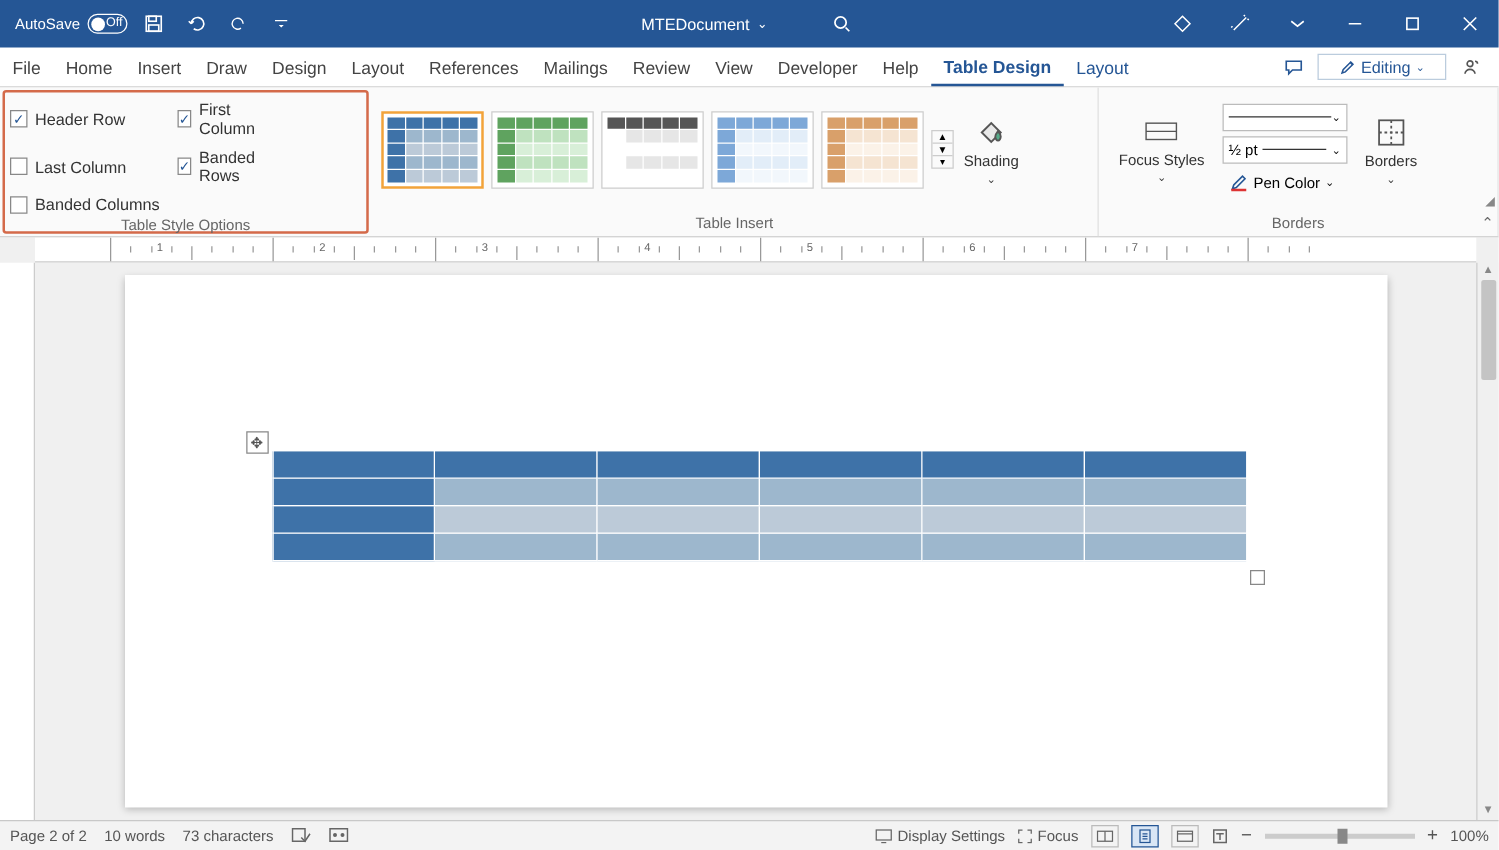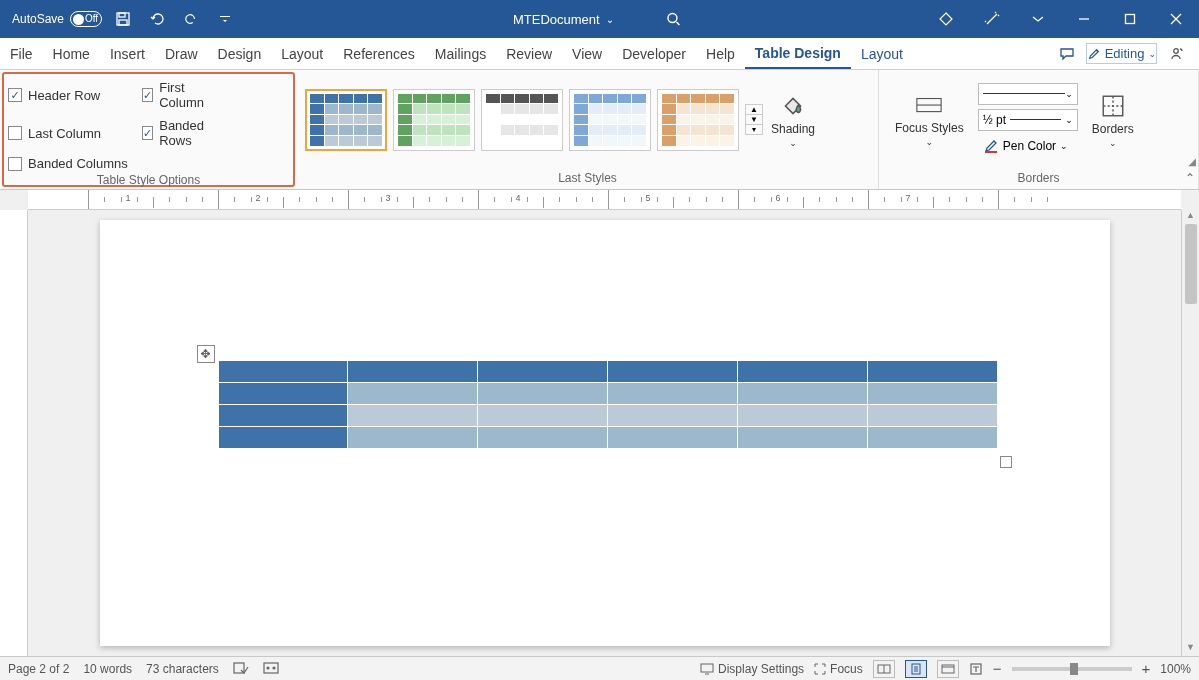--- a/index.html
+++ b/index.html
@@ -16,21 +16,21 @@
 .search-btn { margin-left:40px; }
 .titlebar .right { margin-left:auto; display:flex; align-items:center; }
 .win-btn { width:46px; height:38px; display:flex; align-items:center; justify-content:center; color:#fff; cursor:pointer; }
 
 .ribbon-tabs { height:32px; background:#fff; border-bottom:1px solid #d0d0d0; display:flex; align-items:stretch; font-size:14px; color:#444; }
 .tab { padding:0 10px; display:flex; align-items:center; cursor:pointer; white-space:nowrap; }
 .tab.active { color:#255695; border-bottom:2px solid #255695; font-weight:600; }
 .tab.contextual { color:#255695; }
 .tabs-right { margin-left:auto; display:flex; align-items:center; gap:4px; padding-right:8px; }
 .rt-btn { width:30px; height:24px; display:flex; align-items:center; justify-content:center; border:1px solid transparent; cursor:pointer; }
-.editing-btn { display:flex; align-items:center; gap:4px; border:1px solid #bcd; padding:2px 0; color:#255695; font-size:13px; }
+.editing-btn { display:flex; align-items:center; gap:4px; border:1px solid #bcd; padding:2px 16px; color:#255695; font-size:13px; }
 
 .ribbon { height:120px; background:#fafafa; border-bottom:1px solid #c8c8c8; display:flex; align-items:stretch; position:relative; }
 .group { border-right:1px solid #e0e0e0; display:flex; flex-direction:column; }
 .group-body { flex:1; display:flex; align-items:center; padding:4px 8px; }
 .group-label { text-align:center; font-size:12px; color:#666; padding:2px 0 4px; }
 .styleopts { width:293px; border:2px solid #d46a4a; border-radius:3px; margin:2px; }
 .styleopts .cols { display:grid; grid-template-columns:1fr 1fr; gap:4px 6px; padding:6px 4px 0 4px; }
 .chk { display:flex; align-items:center; gap:6px; font-size:13px; color:#333; cursor:pointer; }
 .chk .box { width:14px; height:14px; border:1px solid #888; display:flex; align-items:center; justify-content:center; font-size:11px; color:#255695; background:#fff; }
 .gallery { display:flex; align-items:center; gap:6px; }
@@ -374,21 +374,21 @@
         <div class="ic">
             <svg width="26" height="26" viewBox="0 0 24 24" fill="none" stroke="#555" stroke-width="1.4">
               <path d="M5 12l7-7 7 7-7 7z" fill="#e8e8e8"></path>
               <path d="M19 15c0 1.5-1 3-2 3s-2-1.5-2-3 2-4 2-4 2 2.5 2 4z" fill="#5a8"></path>
             </svg>
           </div>
         <span>Shading</span>
           <span style="font-size:9px;">⌄</span>
       </div>
     </div>
-    <div class="group-label">Last Styles</div>
+    <div class="group-label">Table Insert</div>
   </div>
 
   <div class="group" style="width:320px;position:relative;">
     <div class="group-body" style="gap:6px;">
       <div class="big-btn">
         <div class="ic">
             <svg width="30" height="24" viewBox="0 0 30 24" fill="none" stroke="#555" stroke-width="1.2">
               <rect x="2" y="4" width="26" height="14"></rect>
               <path d="M2 11h26"></path>
             </svg>

